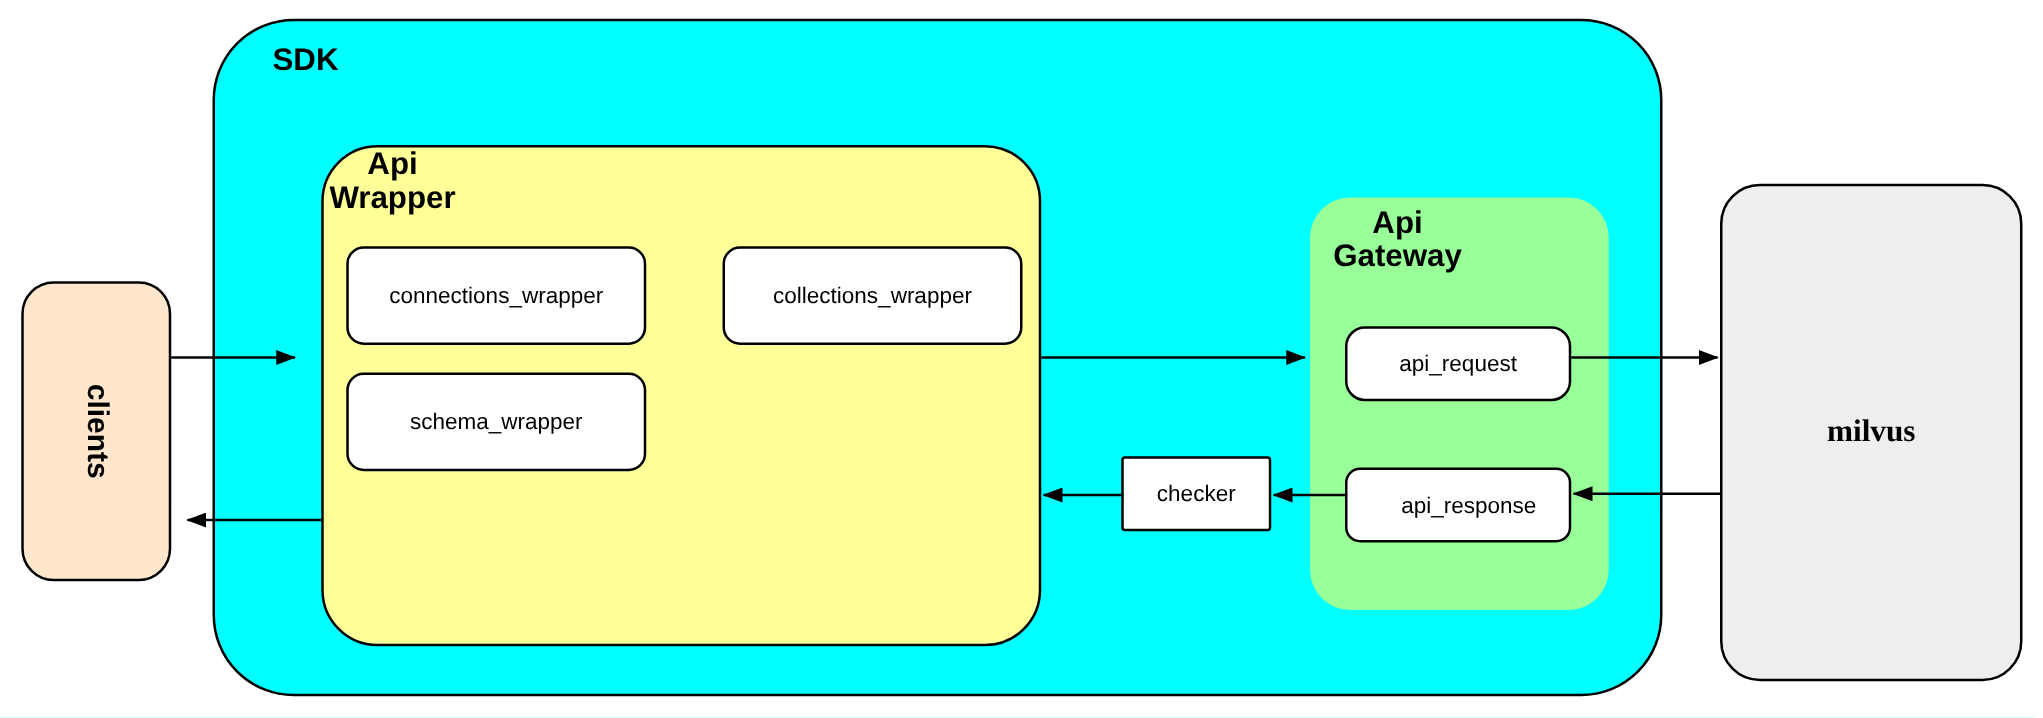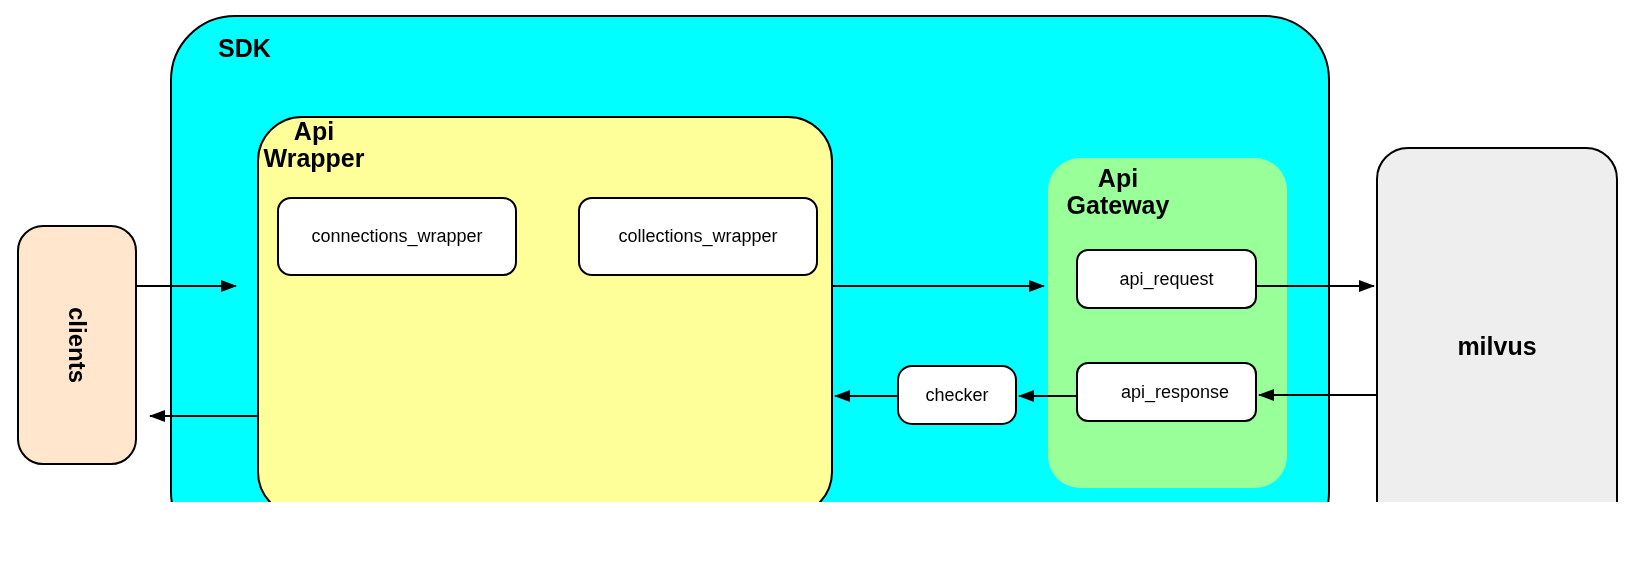--- a/index.html
+++ b/index.html
@@ -4,21 +4,21 @@
 <style>
   html, body {
     margin: 0;
     padding: 0;
     background: #ffffff;
     font-family: "Liberation Sans", "DejaVu Sans", sans-serif;
   }
   .canvas {
     position: relative;
     width: 1634px;
-    height: 502px;
+    height: 574px;
     background: var(--canvas-bg, #ffffff);
     overflow: hidden;
   }
   .shape {
     position: absolute;
     box-sizing: border-box;
   }
   .container-box {
     border: 2px solid var(--stroke, #000000);
   }
@@ -66,42 +66,42 @@
     left: 1058px; top: 165px; width: 120px;
     text-align: center;
     font-size: 25px; font-weight: bold; line-height: 27px;
     color: var(--stroke, #000000);
   }
   .milvus {
     left: 1376px; top: 147px; width: 242px; height: 398px;
     background: var(--milvus-fill, #eeeeee);
     border-radius: 32px;
     display: flex; align-items: center; justify-content: center;
-    font-size: 25px; font-weight: bold; color: var(--stroke, #000000);
+    font-size: 25px; font-weight: bold; color: var(--stroke, #000000); font-family: Liberation Serif, serif;
   }
   .node {
     position: absolute;
     box-sizing: border-box;
     background: var(--node-fill, #ffffff);
     border: 2px solid var(--stroke, #000000);
     border-radius: 14px;
     display: flex; align-items: center; justify-content: center;
     font-size: 18px; color: var(--stroke, #000000);
     white-space: nowrap;
   }
   .wbox { width: 240px; height: 79px; }
   .w-col1 { left: 277px; }
   .w-col2 { left: 578px; text-align: right; }
   .w-row1 { top: 197px; }
   .w-row2 { top: 298px; }
   .w-row3 { top: 397px; }
   .gbox { left: 1076px; width: 181px; height: 60px; border-radius: 12px; }
-  .g-row1 { top: 249px; }
-  .g-row2 { top: 362px; padding-left: 17px; }
-  .checker { left: 897px; top: 365px; width: 120px; height: 60px; border-radius: 15px; }
+  .g-row1 { top: 261px; border-radius: 16px; }
+  .g-row2 { top: 374px; padding-left: 17px; }
+  .checker { left: 897px; top: 365px; width: 120px; height: 60px; border-radius: 3px; }
   .arrow-layer {
     position: absolute;
     left: 0; top: 0; width: 1634px; height: 574px;
     pointer-events: none;
   }
 </style>
 </head>
 <body>
 
 <div class="canvas">
@@ -114,20 +114,21 @@
   </div>
 
   <div class="shape container-box api-wrapper"></div>
   <div class="api-wrapper-title">
     <div>Api</div>
     <div>Wrapper</div>
   </div>
 
   <div class="node wbox w-col1 w-row1">connections_wrapper</div>
   <div class="node wbox w-col2 w-row1">collections_wrapper</div>
+  <div class="node wbox w-col1 w-row2">schema_wrapper</div>
 
   <div class="shape api-gateway"></div>
   <div class="api-gateway-title">
     <div>Api</div>
     <div>Gateway</div>
   </div>
 
   <div class="node gbox g-row1">api_request</div>
   <div class="node gbox g-row2">api_response</div>
 

